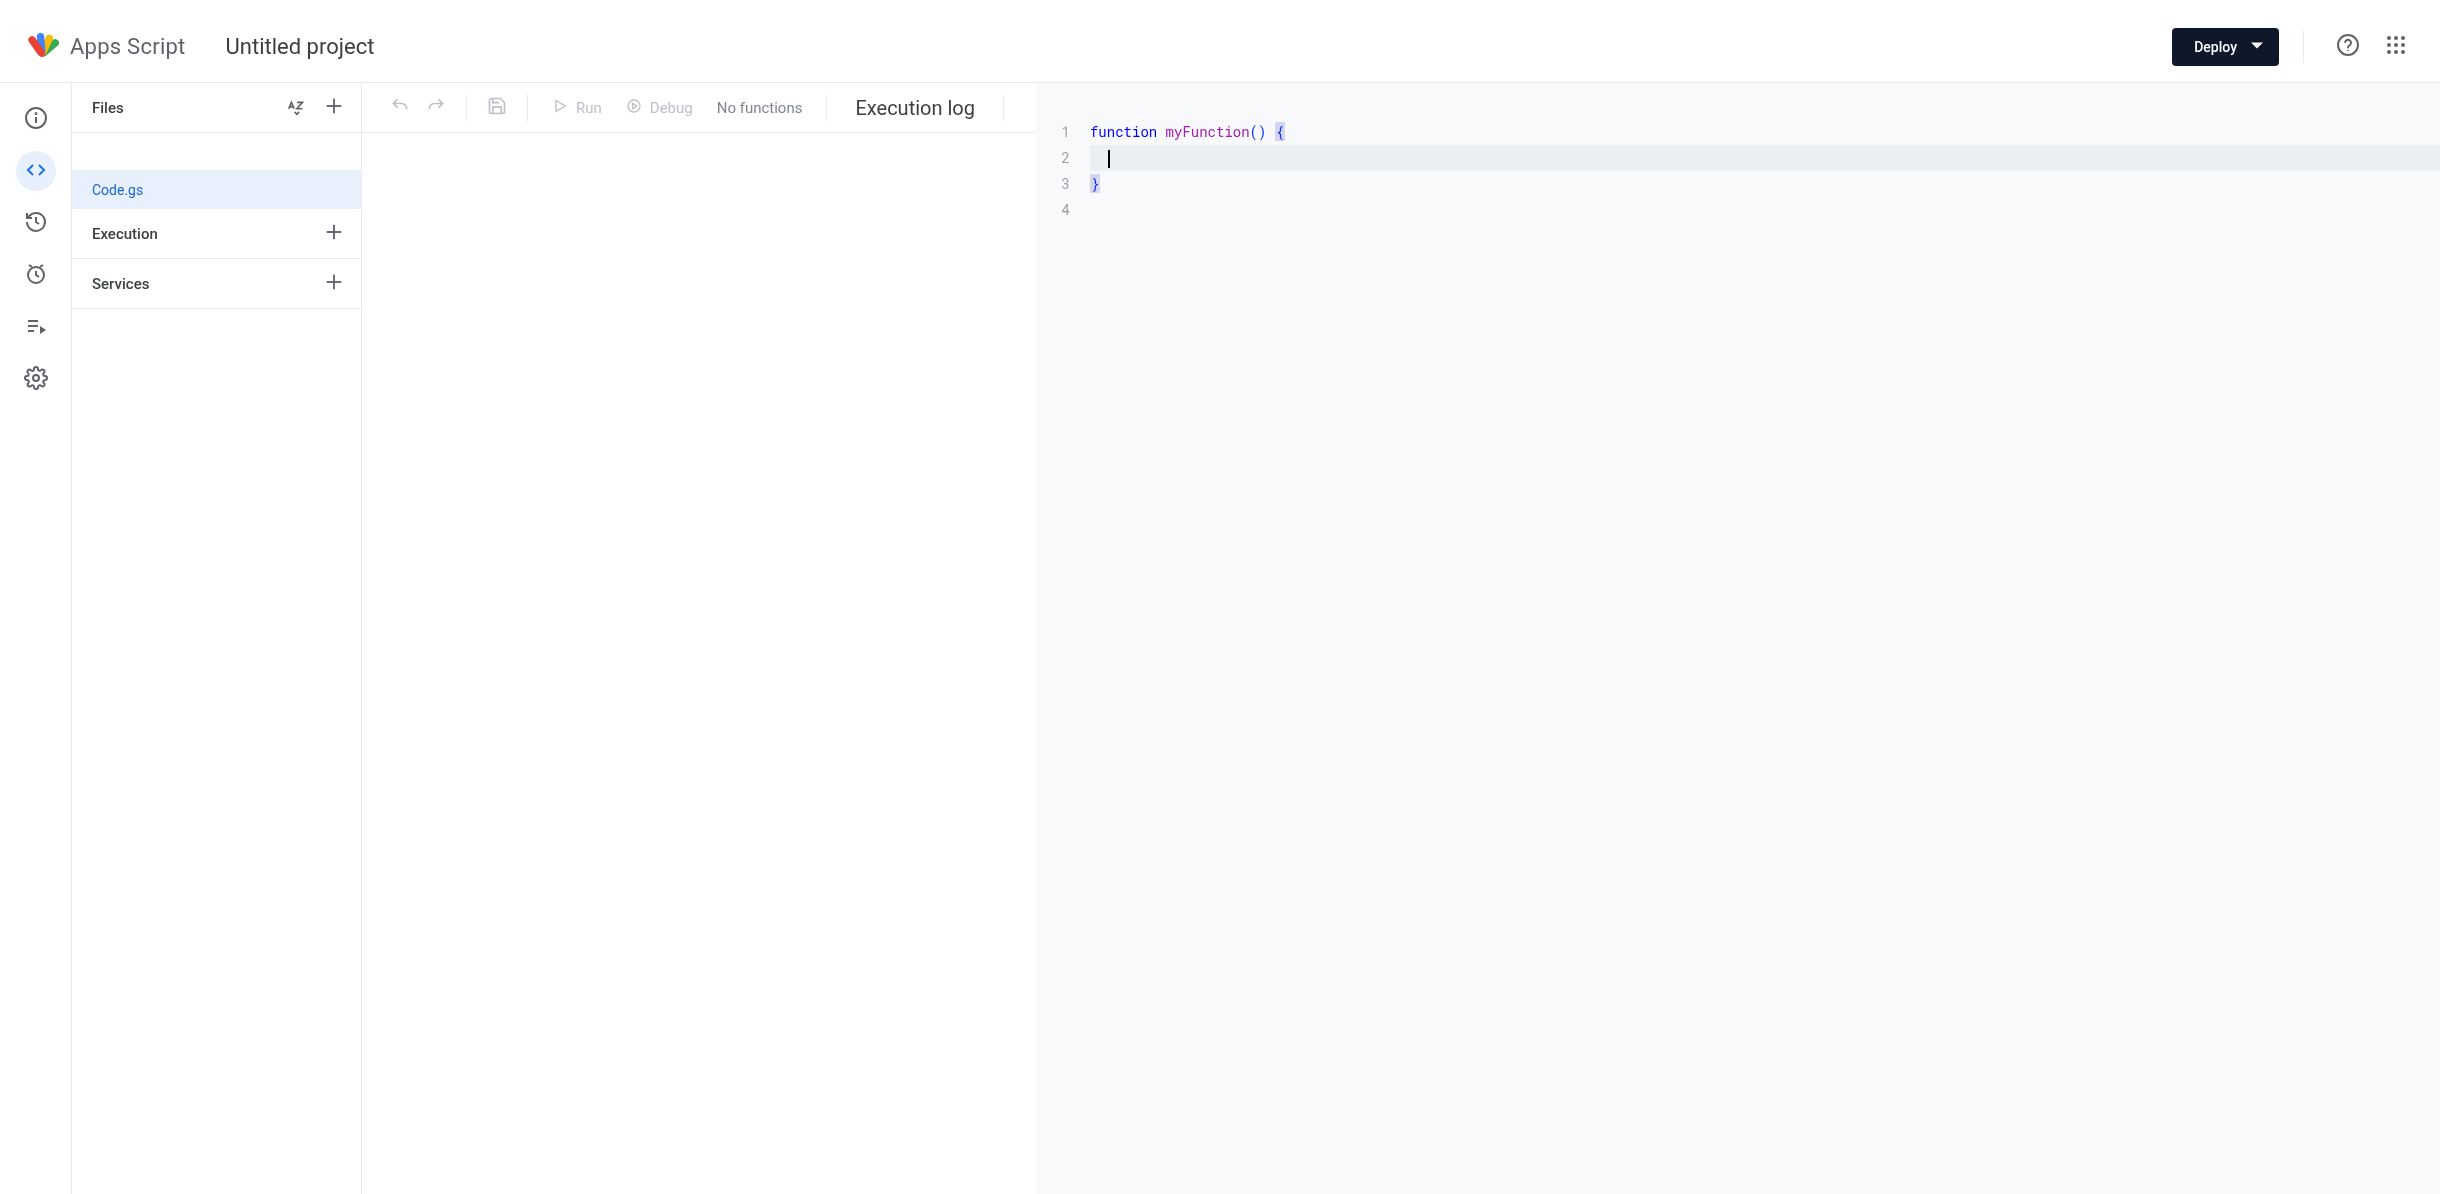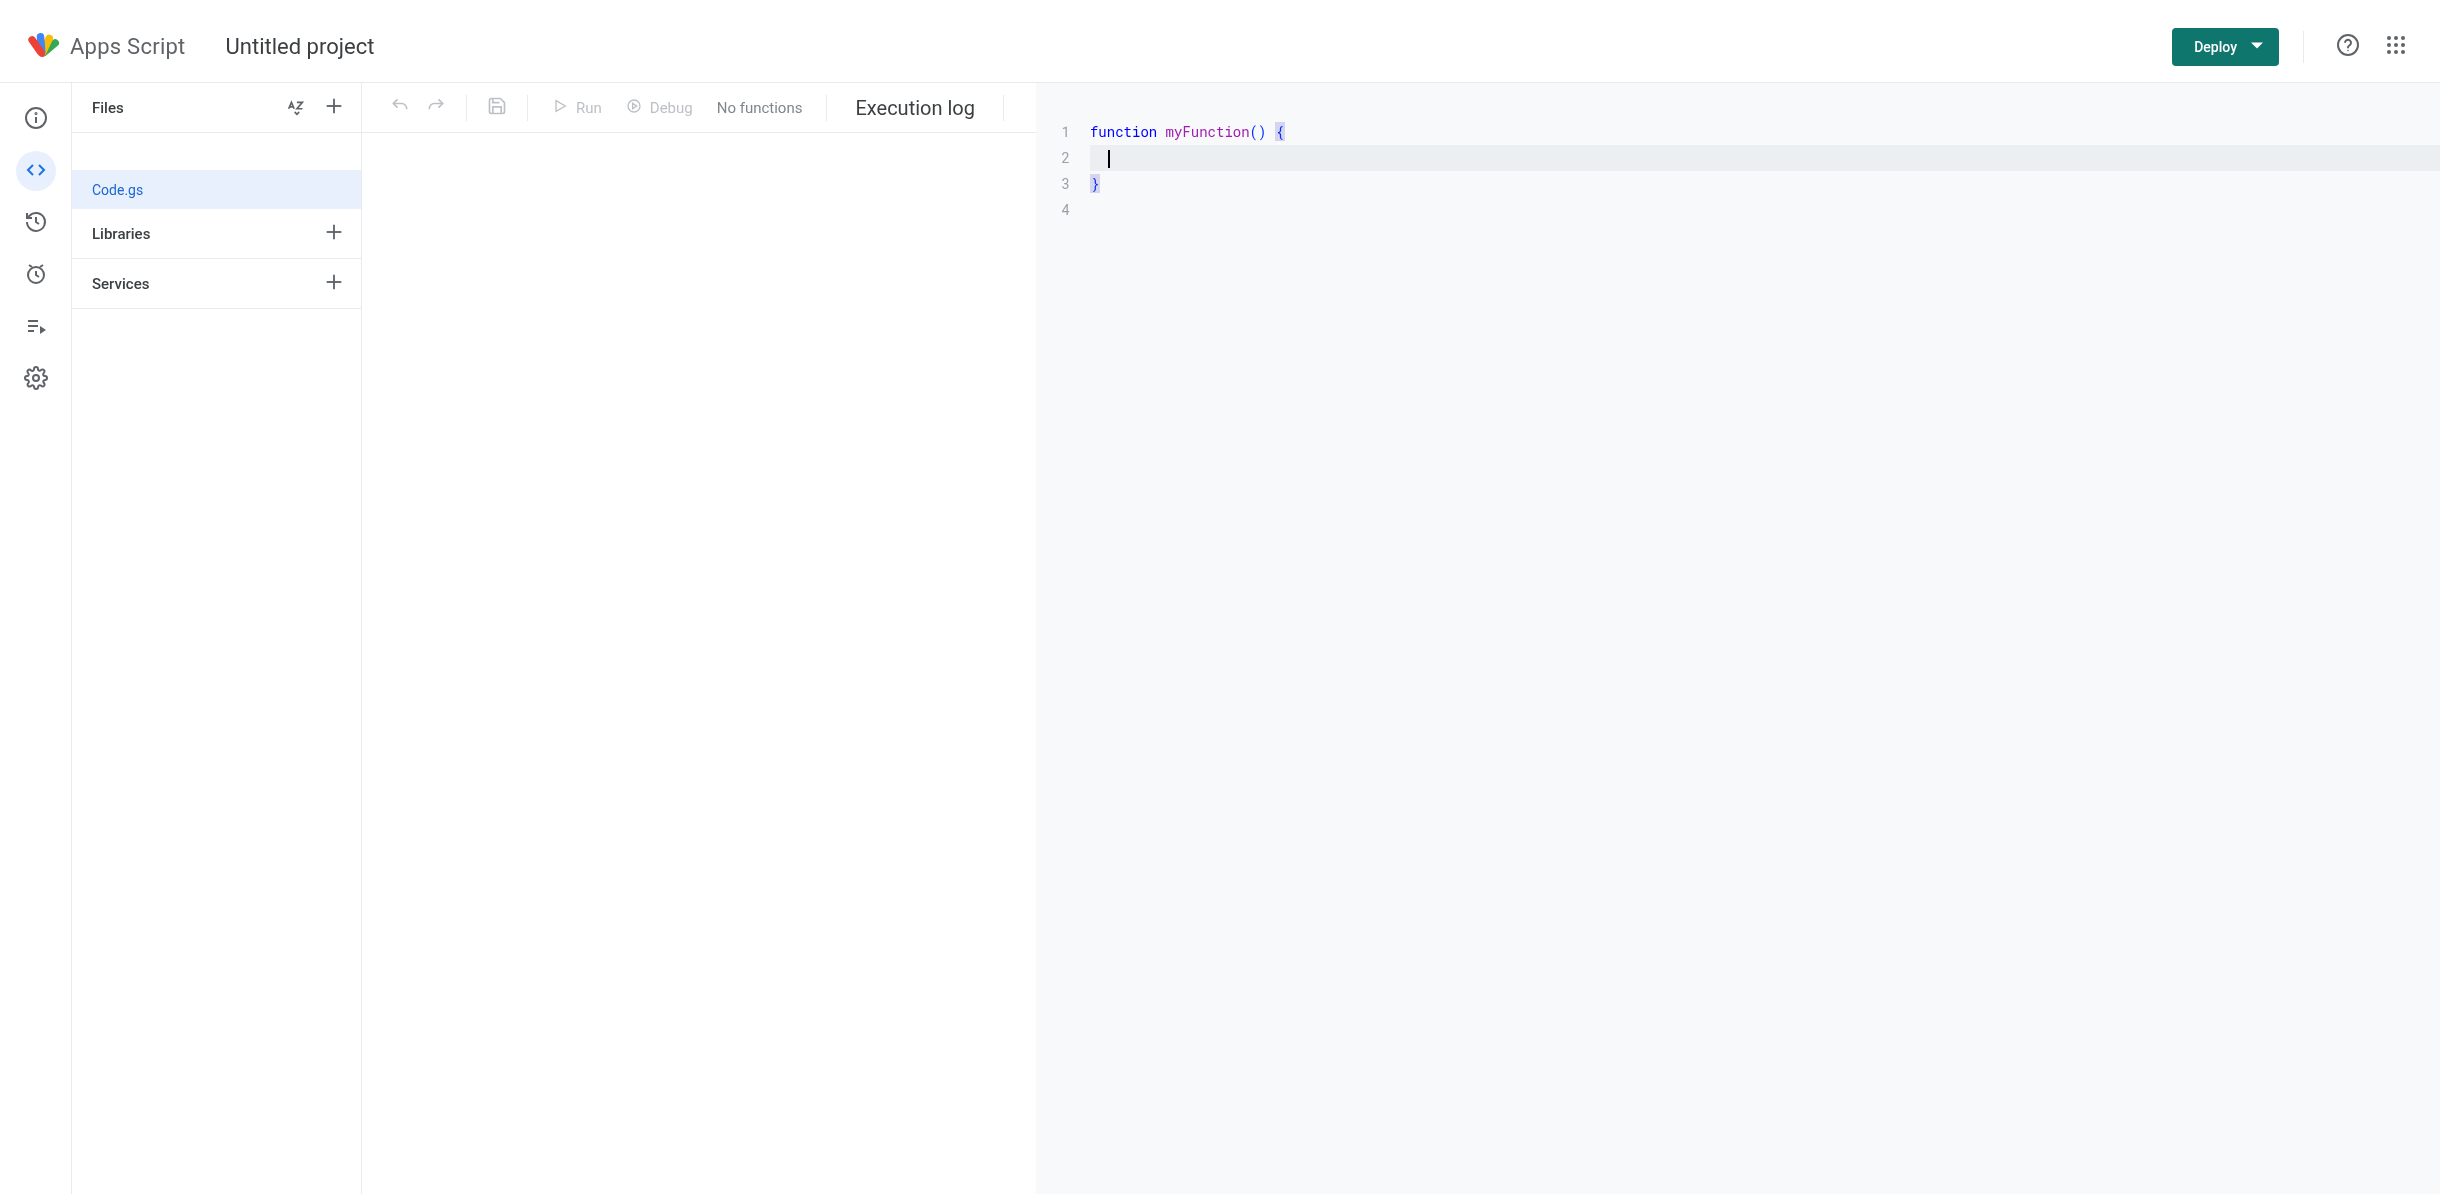--- a/index.html
+++ b/index.html
@@ -4,21 +4,21 @@
 <style>
 * { box-sizing: border-box; margin: 0; padding: 0; }
 body { font-family: 'Google Sans', Roboto, Arial, sans-serif; font-size: 14px; color: #202124; background: #fff; width: 2440px; height: 1194px; overflow: hidden; }
 
 
 .header { height: 72px; display: flex; align-items: center; padding: 0 24px 0 24px; border-bottom: 1px solid #e8eaed; margin-top: 11px; }
 .logo-wrap { display: flex; align-items: center; gap: 10px; margin-right: 40px; }
 .logo-text { font-size: 22px; color: #5f6368; letter-spacing: 0.25px; }
 .project-title { font-size: 22px; color: #3c4043; }
 .header-spacer { flex: 1; }
-.deploy-btn { background: #0f766e; color: #fff; border: none; border-radius: 4px; height: 38px; padding: 0 16px 0 22px; font-size: 14px; font-weight: 500; display: flex; align-items: center; gap: 14px; cursor: pointer; font-family: inherit; }
+.deploy-btn { background: #0f172a; color: #fff; border: none; border-radius: 4px; height: 38px; padding: 0 16px 0 22px; font-size: 14px; font-weight: 500; display: flex; align-items: center; gap: 14px; cursor: pointer; font-family: inherit; }
 .deploy-btn svg { width: 12px; height: 12px; }
 .header-divider { width: 1px; height: 32px; background: #e8eaed; margin: 0 24px; }
 .icon-btn { width: 40px; height: 40px; border: none; background: transparent; border-radius: 50%; display: flex; align-items: center; justify-content: center; cursor: pointer; color: #5f6368; }
 .icon-btn svg { width: 24px; height: 24px; }
 
 
 .body { display: flex; height: calc(1194px - 72px); }
 
 
 .rail { width: 72px; border-right: 1px solid #e8eaed; display: flex; flex-direction: column; align-items: center; padding-top: 16px; gap: 12px; }
@@ -194,21 +194,21 @@
               <line x1="12" y1="4" x2="12" y2="20"></line>
               <line x1="4" y1="12" x2="20" y2="12"></line>
             </svg>
         </span>
       </button>
     </div>
     <div class="file-item selected">
       <span>Code.gs</span>
     </div>
     <div class="sidebar-section-hdr">
-      <span class="label">Libraries</span>
+      <span class="label">Execution</span>
       <button class="hdr-icon plus-icon">
         <span>
           <svg viewBox="0 0 24 24" stroke="currentColor" stroke-width="2">
               <line x1="12" y1="4" x2="12" y2="20"></line>
               <line x1="4" y1="12" x2="20" y2="12"></line>
             </svg>
         </span>
       </button>
     </div>
     <div class="sidebar-section-hdr">

